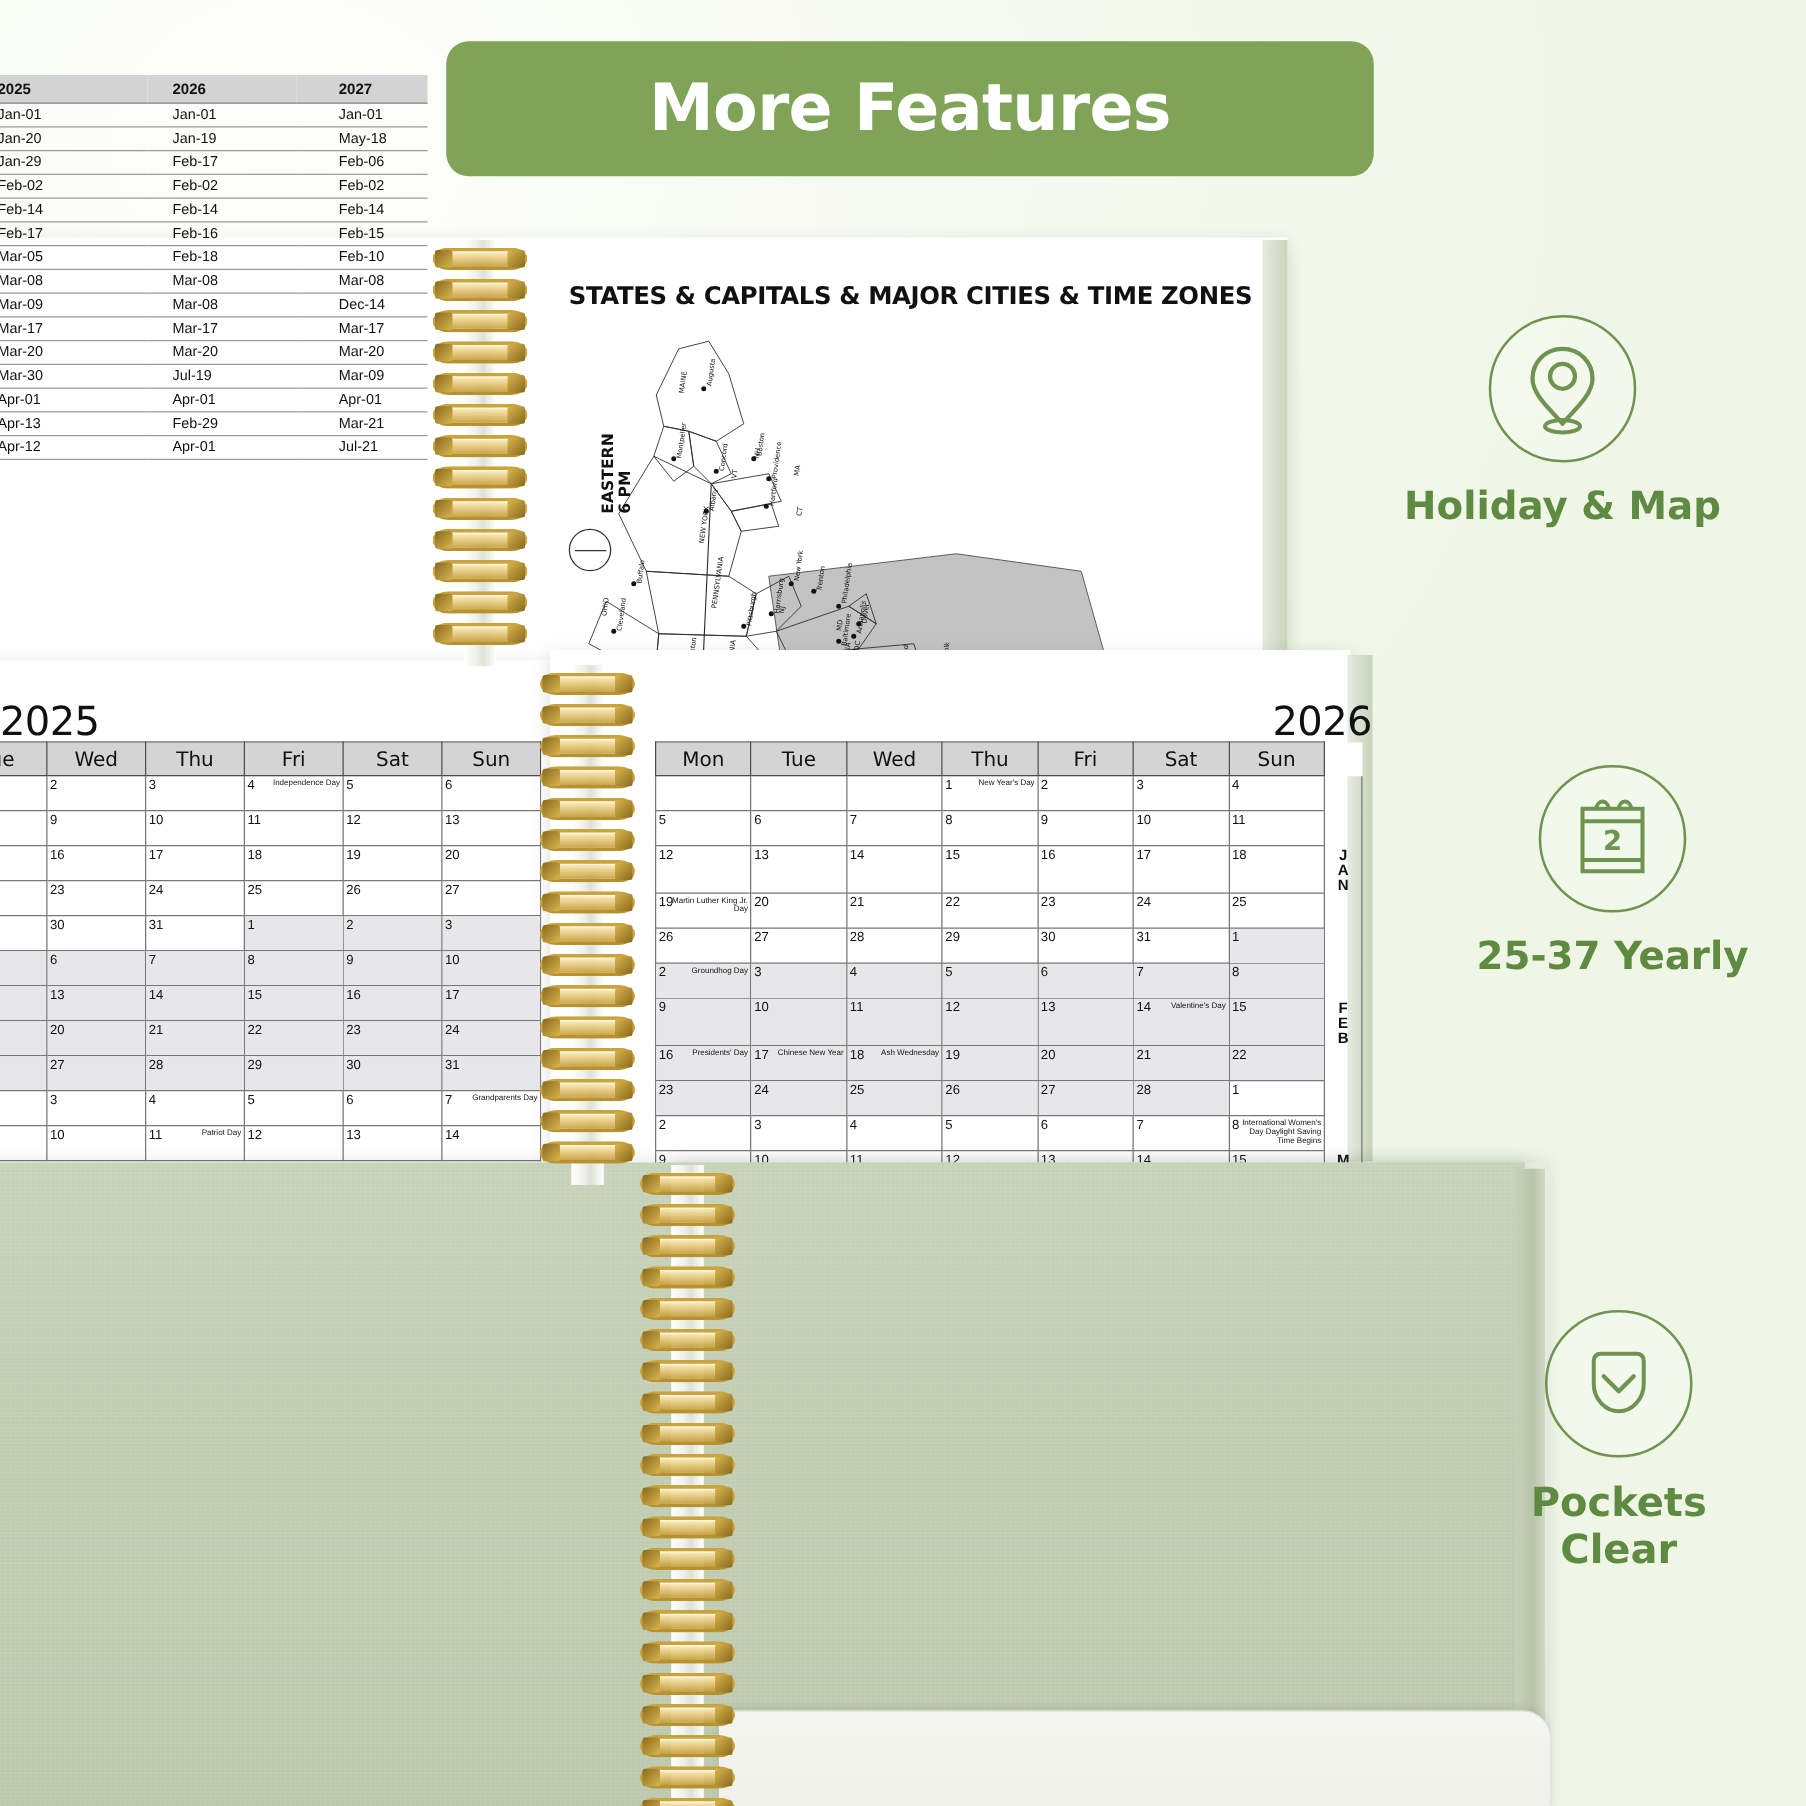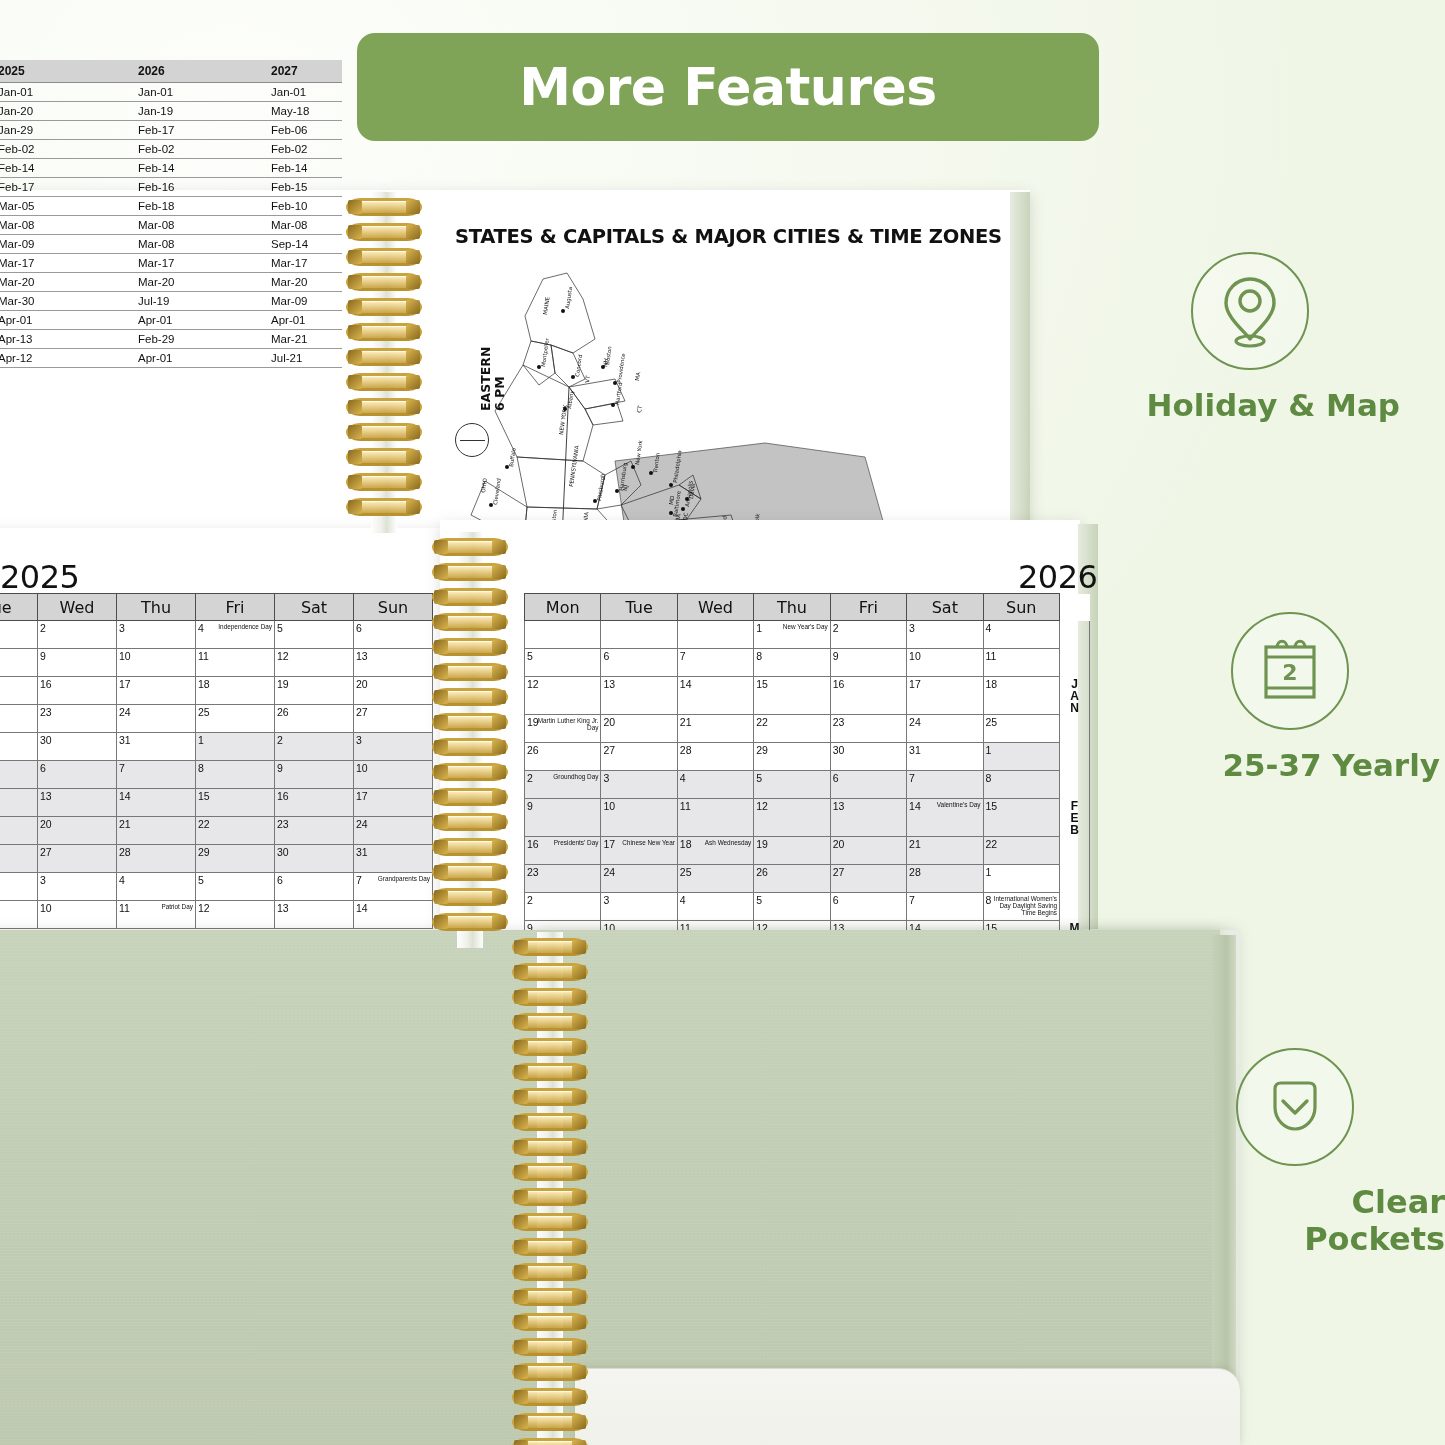--- a/index.html
+++ b/index.html
@@ -189,21 +189,21 @@
   .coil s {
     position:absolute; right:2px; top:2px; width:14px; height:14px;
     background:linear-gradient(135deg,#d9b44f,#8a6a1d);
     border-radius:2px;
   }
   .spine {
     position:absolute; background:linear-gradient(90deg,#ffffff 0%,#eef0ea 40%,#dde2d6 60%,#ffffff 100%);
   }
 
   
-  .feature { position:absolute; width:300px; text-align:right; }
+  .feature { position:absolute; width:300px; text-align:center; }
   .feat-circle {
     width:118px; height:118px; border-radius:50%;
     border:2.4px solid #6f9350; margin:0 auto;
     display:flex; align-items:center; justify-content:center;
     background:rgba(255,255,255,.28);
   }
   .feat-label {
     margin-top:18px; color:#5f8a42; font-size:31px; font-weight:bold;
     line-height:1.15; font-family:"DejaVu Sans", sans-serif;
   }
@@ -273,21 +273,21 @@
           <td>Feb-10</td>
         </tr>
         <tr>
           <td>Mar-08</td>
           <td>Mar-08</td>
           <td>Mar-08</td>
         </tr>
         <tr>
           <td>Mar-09</td>
           <td>Mar-08</td>
-          <td>Sep-14</td>
+          <td>Dec-14</td>
         </tr>
         <tr>
           <td>Mar-17</td>
           <td>Mar-17</td>
           <td>Mar-17</td>
         </tr>
         <tr>
           <td>Mar-20</td>
           <td>Mar-20</td>
           <td>Mar-20</td>
@@ -1016,16 +1016,16 @@
 </div>
 
 <div class="feature" id="feature-pockets">
   <div class="feat-circle">
     <svg width="64" height="64" viewBox="0 0 64 64">
       <path d="M12 14 C12 10 14 8 18 8 L46 8 C50 8 52 10 52 14 L52 32 C52 45 42 54 32 54 C22 54 12 45 12 32 Z" fill="none" stroke="#6f9350" stroke-width="3.2" stroke-linejoin="round"></path>
       <polyline points="20,26 32,38 44,26" fill="none" stroke="#6f9350" stroke-width="3.4" stroke-linecap="round" stroke-linejoin="round"></polyline>
     </svg>
   </div>
   <div class="feat-label">
+    <div>Pockets</div>
     <div>Clear</div>
-    <div>Pockets</div>
   </div>
 </div>
 
 </body></html>

